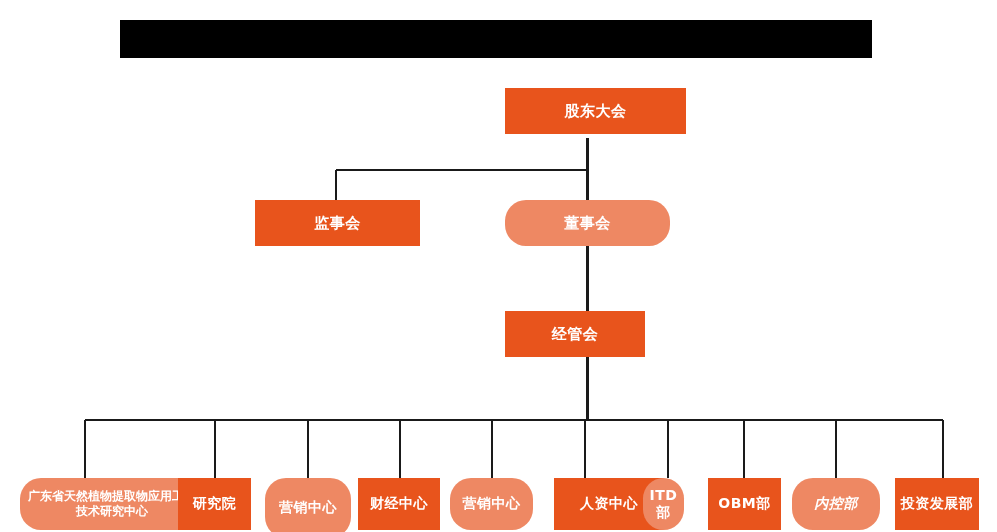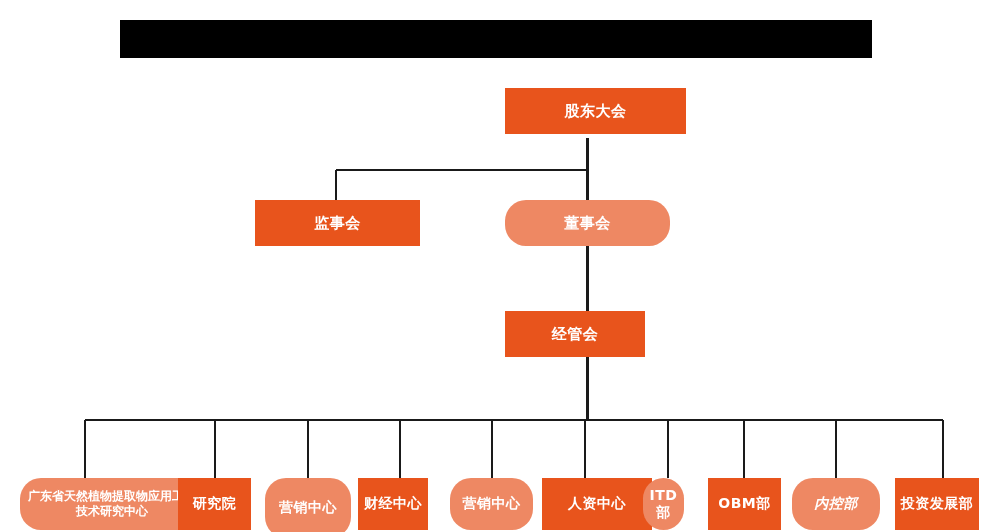--- a/index.html
+++ b/index.html
@@ -77,23 +77,23 @@
   #node-supervisors  { left: 255px; top: 200px; width: 165px; height: 46px; }
   #node-directors    { left: 505px; top: 200px; width: 165px; height: 46px; }
 
   
   #node-management   { left: 505px; top: 311px; width: 140px; height: 46px; }
 
   
   #leaf-0 { left: 20px;   top: 478px; width: 184px; height: 52px; }
   #leaf-1 { left: 178px; top: 478px; width: 73px;  height: 52px; }
   #leaf-2 { left: 265px; top: 478px; width: 86px;  height: 60px; }
-  #leaf-3 { left: 358px; top: 478px; width: 70px;  height: 52px; }
+  #leaf-3 { left: 358px; top: 478px; width: 82px;  height: 52px; }
   #leaf-4 { left: 450px; top: 478px; width: 83px;  height: 52px; }
-  #leaf-5 { left: 542px; top: 478px; width: 110px;  height: 52px; }
+  #leaf-5 { left: 554px; top: 478px; width: 110px;  height: 52px; }
   #leaf-6 { left: 643px; top: 478px; width: 41px;  height: 52px; }
   #leaf-7 { left: 708px; top: 478px; width: 73px;  height: 52px; }
   #leaf-8 { left: 792px; top: 478px; width: 88px;  height: 52px; font-style: italic; }
   #leaf-9 { left: 895px; top: 478px; width: 84px; height: 52px; }
 </style>
 </head>
 <body>
 
 <div id="chart-root">
 

